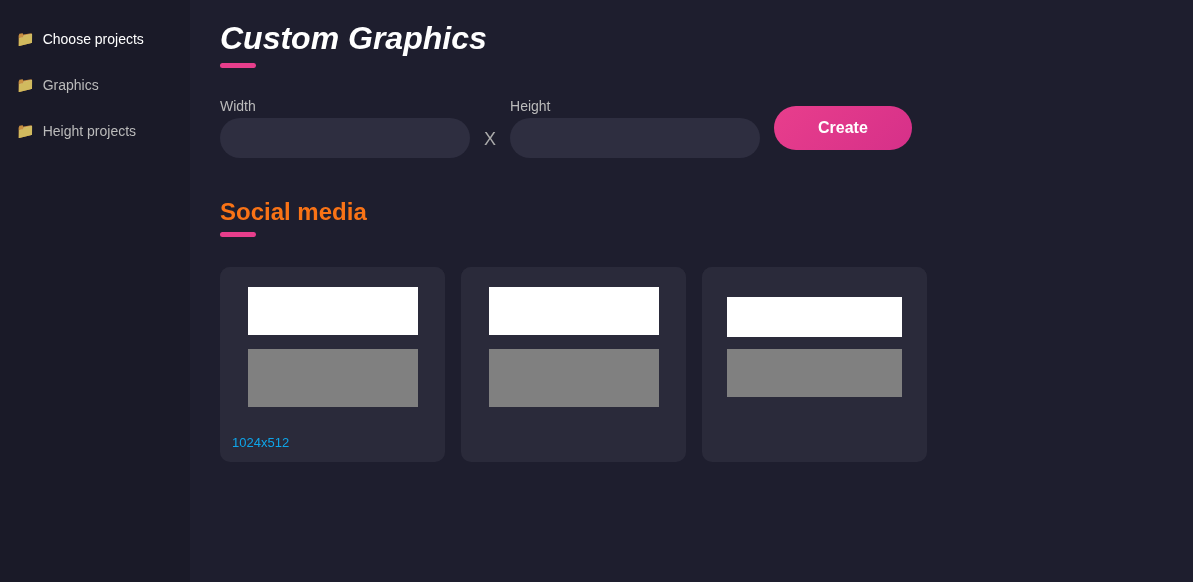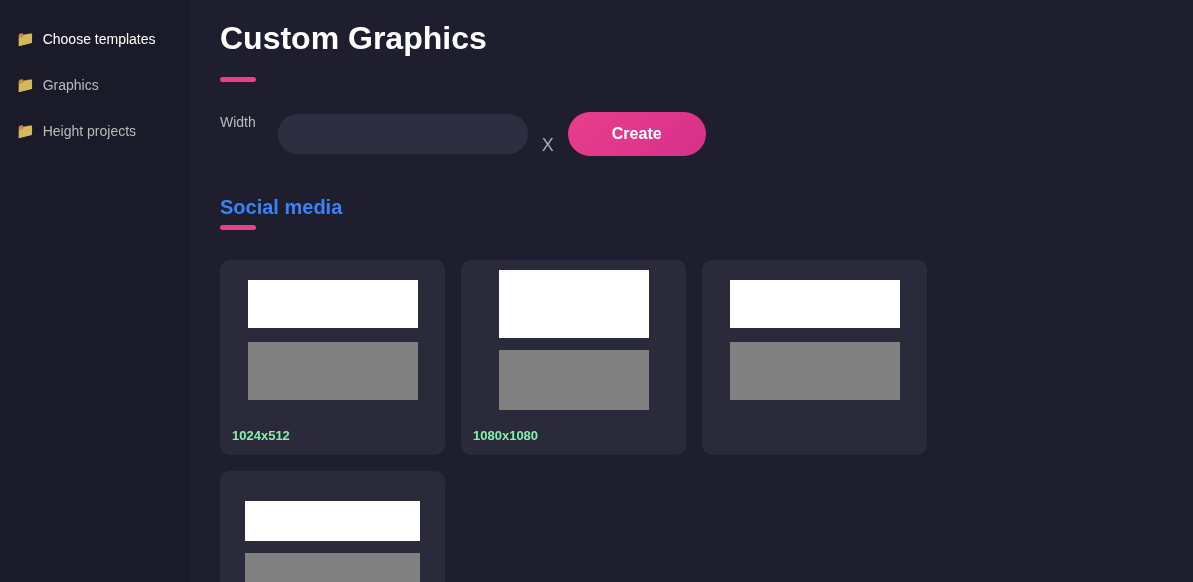--- a/index.html
+++ b/index.html
@@ -46,41 +46,43 @@
     .main-content {
       flex: 1;
       padding: 20px 30px;
       overflow-y: auto;
     }
 
     .page-title {
       font-size: 32px;
       font-weight: 700;
       color: #fff;
-      margin-bottom: 20px;
+      margin-bottom: 6px;
+      font-style: italic;
     }
     .red-underline {
       width: 36px;
       height: 5px;
       background: #e83e8c;
       border-radius: 3px;
       margin-bottom: 30px;
     }
 
     
     .custom-size-row {
       display: flex;
       align-items: center;
       gap: 14px;
       margin-bottom: 40px;
       flex-wrap: wrap;
     }
     .field-group {
       display: flex;
-      gap: 22px;
+      flex-direction: column;
+      gap: 4px;
     }
     .field-label {
       font-size: 14px;
       color: #bbb;
       font-weight: 500;
     }
     .size-input {
       background: #2e2e40;
       border: none;
       border-radius: 25px;
@@ -104,23 +106,23 @@
       color: #fff;
       font-size: 16px;
       font-weight: 600;
       padding: 13px 44px;
       cursor: pointer;
       transition: opacity 0.15s;
     }
 
     
     .section-title {
-      font-size: 20px;
+      font-size: 24px;
       font-weight: 700;
-      color: #3b82f6;
+      color: #f97316;
       margin-bottom: 6px;
     }
 
     
     .cards-row {
       display: flex;
       gap: 16px;
       flex-wrap: wrap;
       margin-top: 18px;
     }
@@ -178,35 +180,35 @@
     .card3 .thumb-gray { height: 58px; }
 
     
     .card4 .thumb-container { width: 175px; height: 100px; }
     .card4 .thumb-white { height: 40px; }
     .card4 .thumb-gray { height: 48px; }
 
     .card-label {
       padding: 8px 12px 12px;
       font-size: 13px;
-      color: #86efac;
-      font-weight: 700;
+      color: #0ea5e9;
+      font-weight: 400;
     }
 
     ::-webkit-scrollbar { width: 6px; }
     ::-webkit-scrollbar-track { background: transparent; }
     ::-webkit-scrollbar-thumb { background: #444; border-radius: 3px; }
   </style>
 </head>
 <body>
 
 <nav class="sidebar">
   <div class="sidebar-item active">
     <span class="folder-icon">📁</span>
-    <span>Choose templates</span>
+    <span>Choose projects</span>
   </div>
   <div class="sidebar-item">
     <span class="folder-icon">📁</span>
     <span>Graphics</span>
   </div>
   <div class="sidebar-item">
     <span class="folder-icon">📁</span>
     <span>Height projects</span>
   </div>
 </nav>
@@ -214,48 +216,43 @@
 <main class="main-content">
   <h1 class="page-title">Custom Graphics</h1>
   <div class="red-underline"></div>
 
   <div class="custom-size-row">
     <div class="field-group">
       <label class="field-label">Width</label>
       <input class="size-input" type="text" placeholder="" style="">
     </div>
     <span class="x-label">X</span>
+    <div class="field-group">
+      <label class="field-label">Height</label>
+      <input class="size-input" type="text" placeholder="" style="">
+    </div>
     <button class="create-btn">Create</button>
   </div>
 
   <div>
     <h2 class="section-title">Social media</h2>
     <div class="red-underline"></div>
 
     <div class="cards-row">
 
       <div class="template-card">
         <div class="card-preview card1">
           <div class="thumb-container">
             <div class="thumb-white"></div>
             <div class="thumb-gray"></div>
           </div>
         </div>
         <div class="card-label">1024x512</div>
       </div>
 
-      <div class="template-card">
-        <div class="card-preview card2">
-          <div class="thumb-container">
-            <div class="thumb-white"></div>
-            <div class="thumb-gray"></div>
-          </div>
-        </div>
-        <div class="card-label">1080x1080</div>
-      </div>
 
       <div class="template-card">
         <div class="card-preview card3">
           <div class="thumb-container">
             <div class="thumb-white"></div>
             <div class="thumb-gray"></div>
           </div>
         </div>
       </div>
 

